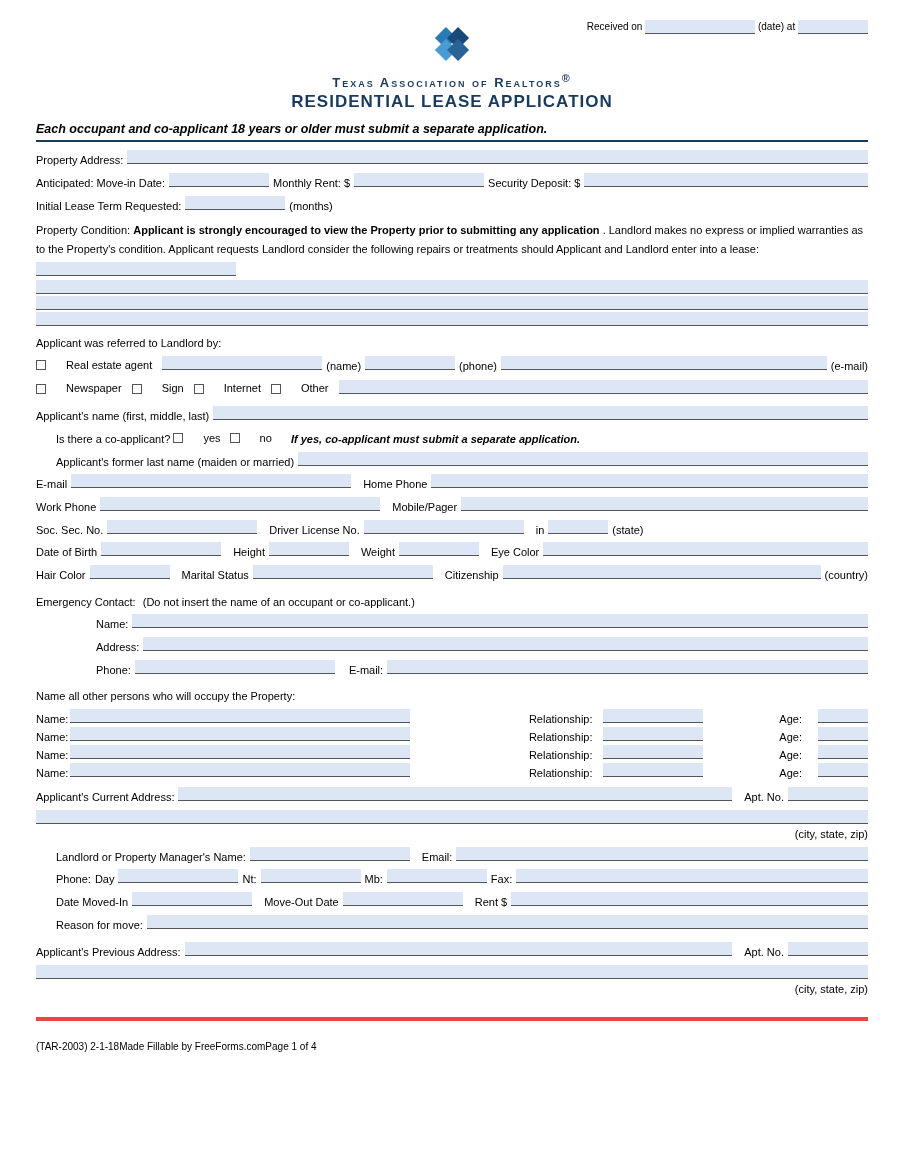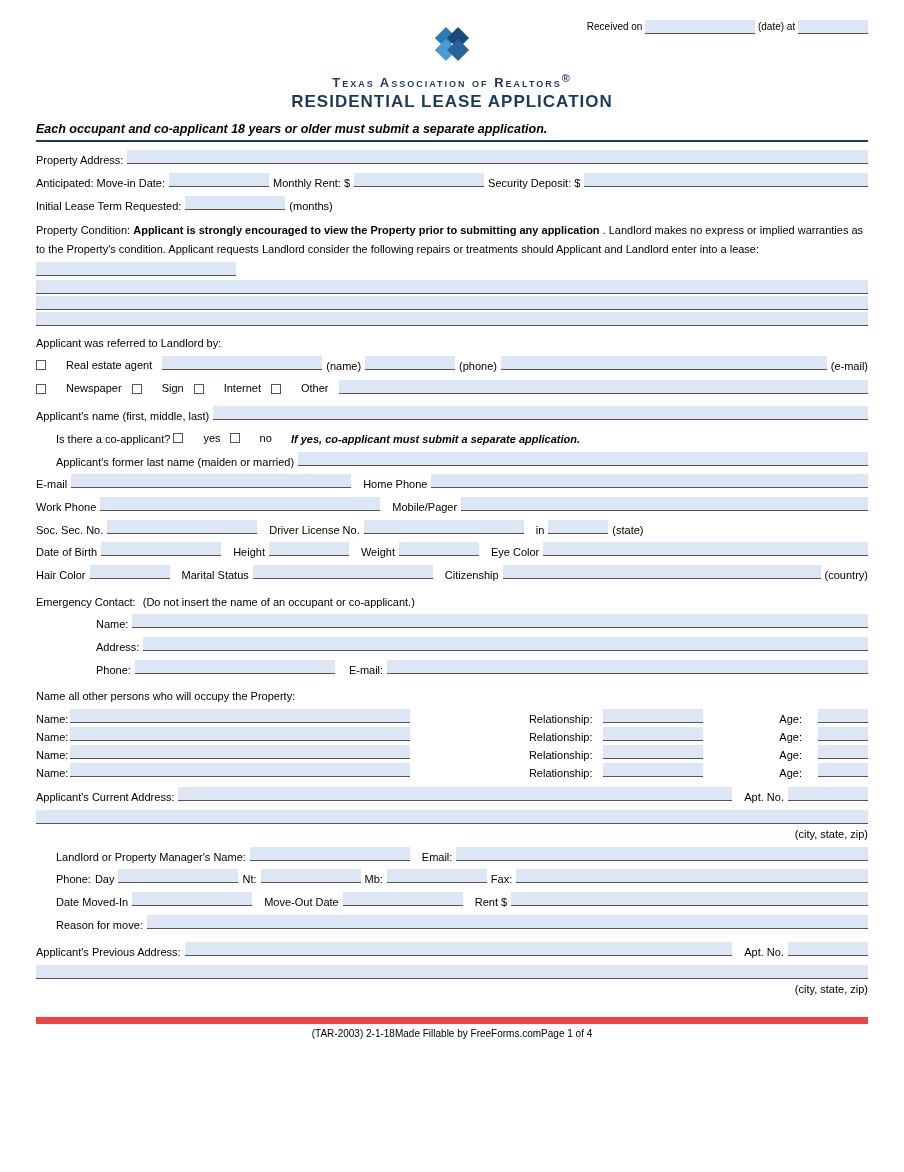--- a/index.html
+++ b/index.html
@@ -87,25 +87,25 @@
     .input-block {
       display: block;
       width: 100%;
       background: #dde6f5;
       border-bottom: 1px solid #555;
       height: 14px;
       margin-top: 2px;
     }
     .footer {
       display: flex;
-      justify-content: center;
+      justify-content: flex-start;
       margin-top: 18px;
       font-size: 10px;
-      border-top: 7px solid #ef4444;
-      padding-top: 4px;
+      border-top: 4px solid #ef4444;
+      padding-top: 20px;
     }
     .occupant-row {
       display: flex;
       align-items: baseline;
       margin-bottom: 2px;
     }
     .occupant-name { flex: 2; display: flex; align-items: baseline; gap:2px; }
     .occupant-rel { flex: 1; display: flex; align-items: baseline; gap:10px; }
     .occupant-age { display: flex; align-items: baseline; gap:16px; }
   </style>

